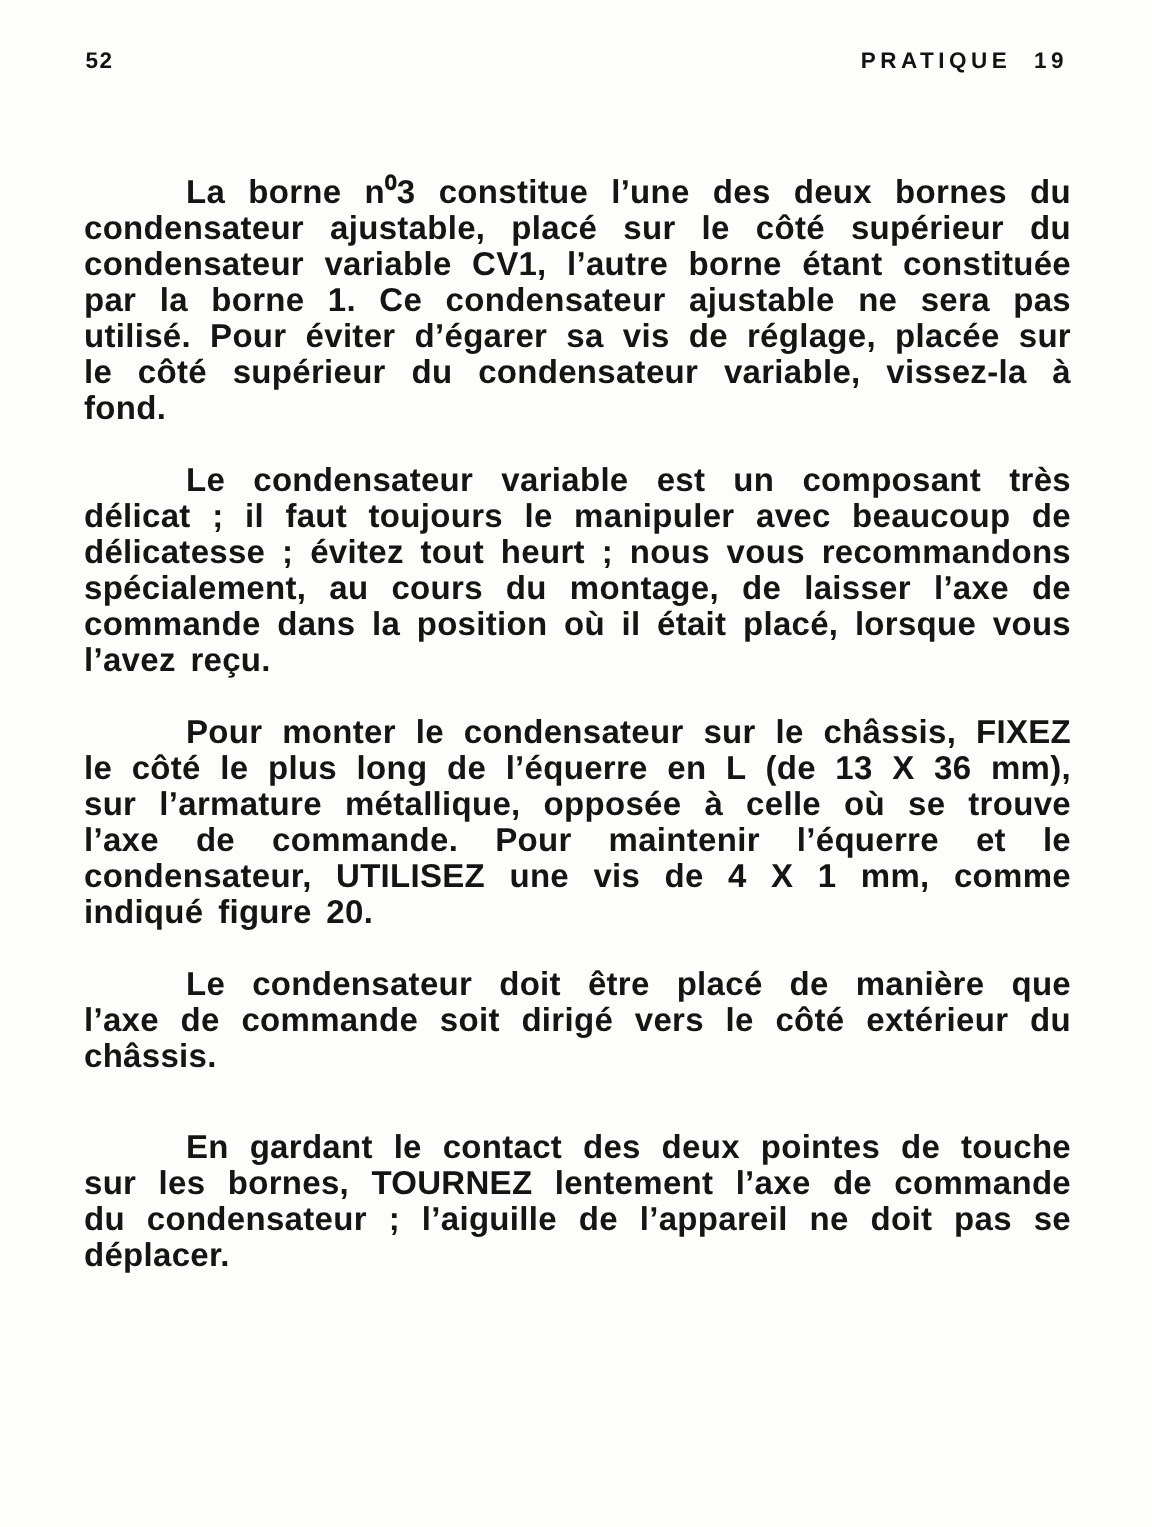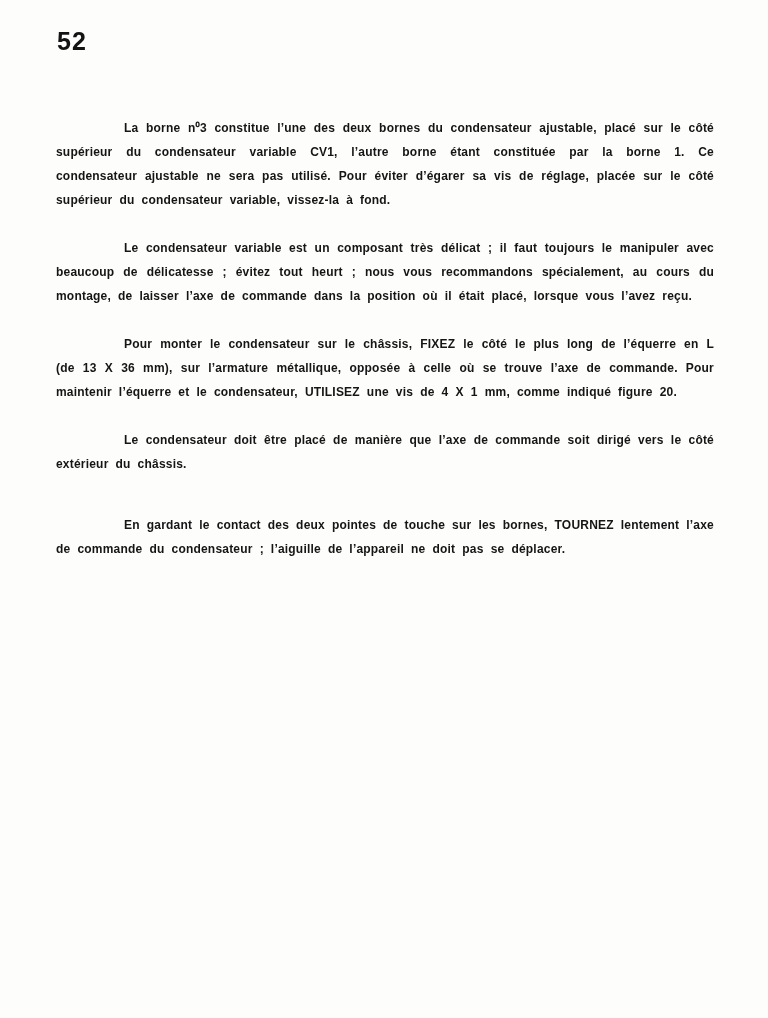--- a/index.html
+++ b/index.html
@@ -17,54 +17,55 @@
     font-family: "Liberation Sans", sans-serif;
     font-weight: 700;
     color: #131313;
     -webkit-font-smoothing: antialiased;
   }
   .page-header {
     display: flex;
     justify-content: space-between;
     align-items: baseline;
     padding: 30px 56px 0 57px;
-    font-size: 25px;
+    font-size: 15px;
     line-height: 22px;
   }
   .page-number {
     letter-spacing: 1px;
   }
   .header-title {
     letter-spacing: 3px;
     word-spacing: 8px;
   }
   .page-body {
     margin: 64px 54px 0 56px;
   }
   .page-body p {
     margin: 0 0 24px 0;
-    font-size: 12px;
+    font-size: 22px;
     line-height: 24px;
     text-align: justify;
     text-indent: 68px;
     letter-spacing: 0.2px;
     word-spacing: 3.5px;
     color: #151515;
   }
   .page-body p:last-child {
     margin-bottom: 0;
     margin-top: 37px;
   }
 </style>
 </head>
 <body>
 
 <div class="page">
   <header class="page-header">
     <span class="page-number">52</span>
+    <span class="header-title">PRATIQUE 19</span>
   </header>
 
   <main class="page-body">
     <p>La borne n⁰3 constitue l’une des deux bornes du condensateur ajustable, placé sur le côté supérieur du condensateur variable CV1, l’autre borne étant constituée par la borne 1. Ce condensateur ajustable ne sera pas utilisé. Pour éviter d’égarer sa vis de réglage, placée sur le côté supérieur du condensateur variable, vissez-la à fond.</p>
     <p>Le condensateur variable est un composant très délicat ; il faut toujours le manipuler avec beaucoup de délicatesse ; évitez tout heurt ; nous vous recommandons spécialement, au cours du montage, de laisser l’axe de commande dans la position où il était placé, lorsque vous l’avez reçu.</p>
     <p>Pour monter le condensateur sur le châssis, FIXEZ le côté le plus long de l’équerre en L (de 13 X 36 mm), sur l’armature métallique, opposée à celle où se trouve l’axe de commande. Pour maintenir l’équerre et le condensateur, UTILISEZ une vis de 4 X 1 mm, comme indiqué figure 20.</p>
     <p>Le condensateur doit être placé de manière que l’axe de commande soit dirigé vers le côté extérieur du châssis.</p>
     <p>En gardant le contact des deux pointes de touche sur les bornes, TOURNEZ lentement l’axe de commande du condensateur ; l’aiguille de l’appareil ne doit pas se déplacer.</p>
   </main>
 </div>

